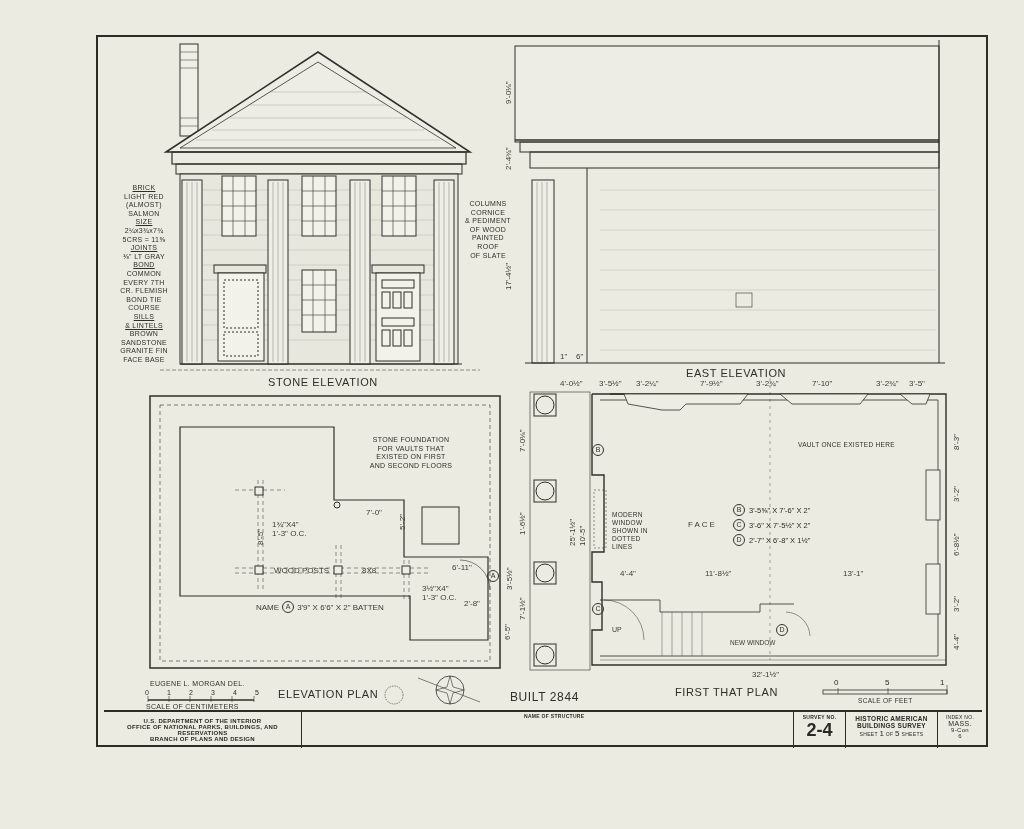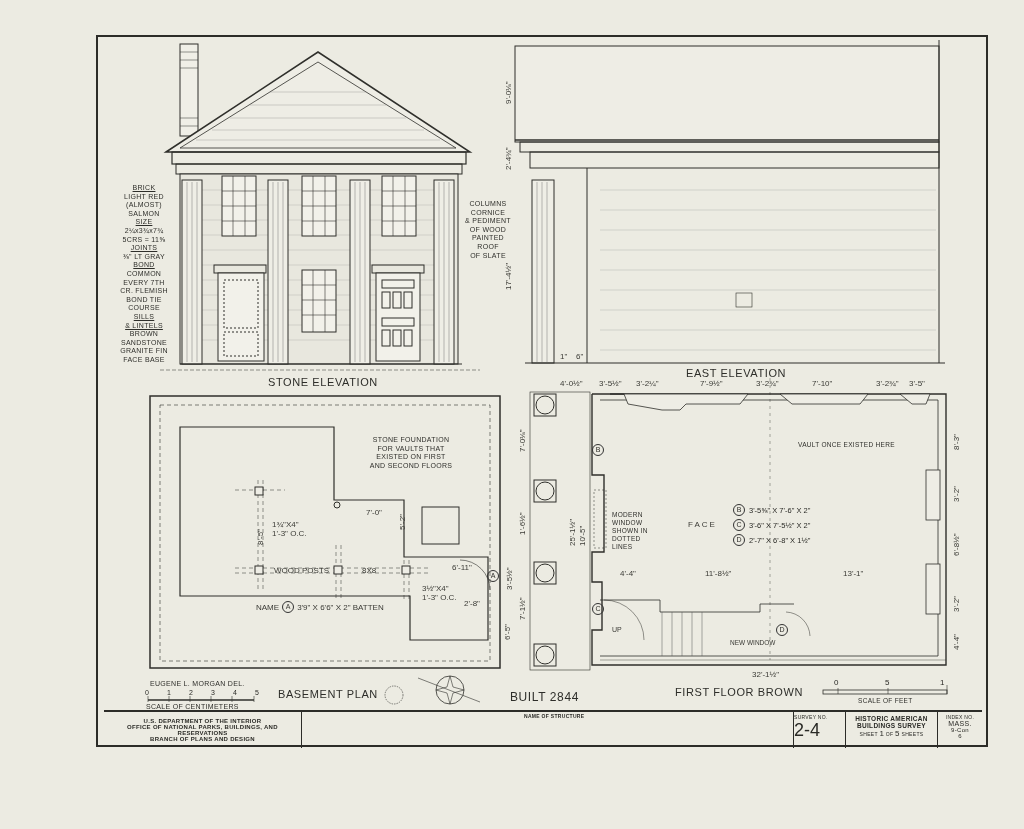--- a/index.html
+++ b/index.html
@@ -301,21 +301,21 @@
   <div>1'-3" O.C.</div>
 </div>
 <div class="abs dim" style="left:274px;top:566px;text-align:center;">WOOD POSTS</div>
 <div class="abs dim" style="left:362px;top:566px;">8X8</div>
 <span class="abs circlbl" style="left:487px;top:570px;">A</span>
 <div class="abs dim" style="left:256px;top:601px;display:flex;align-items:center;gap:3px;font-size:8px;">
   <span>NAME</span>
   <span class="circlbl">A</span>
   <span>3'9" X 6'6" X 2" BATTEN</span>
 </div>
-<div class="abs title-lbl" style="left:278px;top:688px;">BASEMENT PLAN</div>
+<div class="abs title-lbl" style="left:278px;top:688px;">ELEVATION PLAN</div>
 
 <div class="abs dim" style="left:560px;top:379px;">4'-0½"</div>
 <div class="abs dim" style="left:599px;top:379px;">3'-5½"</div>
 <div class="abs dim" style="left:636px;top:379px;">3'-2¼"</div>
 <div class="abs dim" style="left:700px;top:379px;">7'-9½"</div>
 <div class="abs dim" style="left:756px;top:379px;">3'-2¾"</div>
 <div class="abs dim" style="left:812px;top:379px;">7'-10"</div>
 <div class="abs dim" style="left:876px;top:379px;">3'-2¾"</div>
 <div class="abs dim" style="left:909px;top:379px;">3'-5"</div>
 
@@ -357,21 +357,21 @@
   <div class="door-row">
     <span class="circlbl">D</span>
     <span>2'-7" X 6'-8" X 1½"</span>
   </div>
 </div>
 <span class="abs circlbl" style="left:592px;top:444px;">B</span>
 <span class="abs circlbl" style="left:592px;top:603px;">C</span>
 <span class="abs circlbl" style="left:776px;top:624px;">D</span>
 <div class="abs dim" style="left:612px;top:626px;font-size:7px;">UP</div>
 <div class="abs dim" style="left:730px;top:639px;font-size:6.5px;">NEW WINDOW</div>
-<div class="abs title-lbl" style="left:675px;top:686px;">FIRST FLOOR BROWN</div>
+<div class="abs title-lbl" style="left:675px;top:686px;">FIRST THAT PLAN</div>
 
 <div class="abs note" style="left:150px;top:680px;font-size:7px;">EUGENE L. MORGAN DEL.</div>
 <div class="abs" style="left:145px;top:689px;width:114px;display:flex;justify-content:space-between;font-size:7px;">
   <span>0</span>
     <span>1</span>
     <span>2</span>
     <span>3</span>
     <span>4</span>
     <span>5</span>
 </div>
@@ -384,21 +384,21 @@
 
 <div class="titleblock">
   <div class="tb-cell" style="width:198px;padding-top:6px;text-align:center;">
     <div class="small" style="font-weight:bold;">U.S. DEPARTMENT OF THE INTERIOR</div>
     <div class="small" style="font-weight:bold;">OFFICE OF NATIONAL PARKS, BUILDINGS, AND RESERVATIONS</div>
     <div class="small" style="font-weight:bold;">BRANCH OF PLANS AND DESIGN</div>
   </div>
   <div class="tb-cell" style="width:492px;">
     <div class="small abs" style="left:222px;top:1px;font-size:5px;font-weight:bold;">NAME OF STRUCTURE</div>
   </div>
-  <div class="tb-cell" style="width:52px;">
+  <div class="tb-cell" style="width:52px;text-align:center;font-weight:bold;">
     <div class="small" style="font-size:5px;margin-top:2px;">SURVEY NO.</div>
     <div style="font-size:18px;line-height:20px;">2-4</div>
   </div>
   <div class="tb-cell" style="width:92px;text-align:center;padding-top:3px;">
     <div class="small" style="font-weight:bold;font-size:6.5px;">HISTORIC AMERICAN</div>
     <div class="small" style="font-weight:bold;font-size:6.5px;">BUILDINGS SURVEY</div>
     <div class="small" style="font-size:5px;">
       <span>SHEET</span>
       <span style="font-size:8px;">1</span>
       <span>OF</span>

